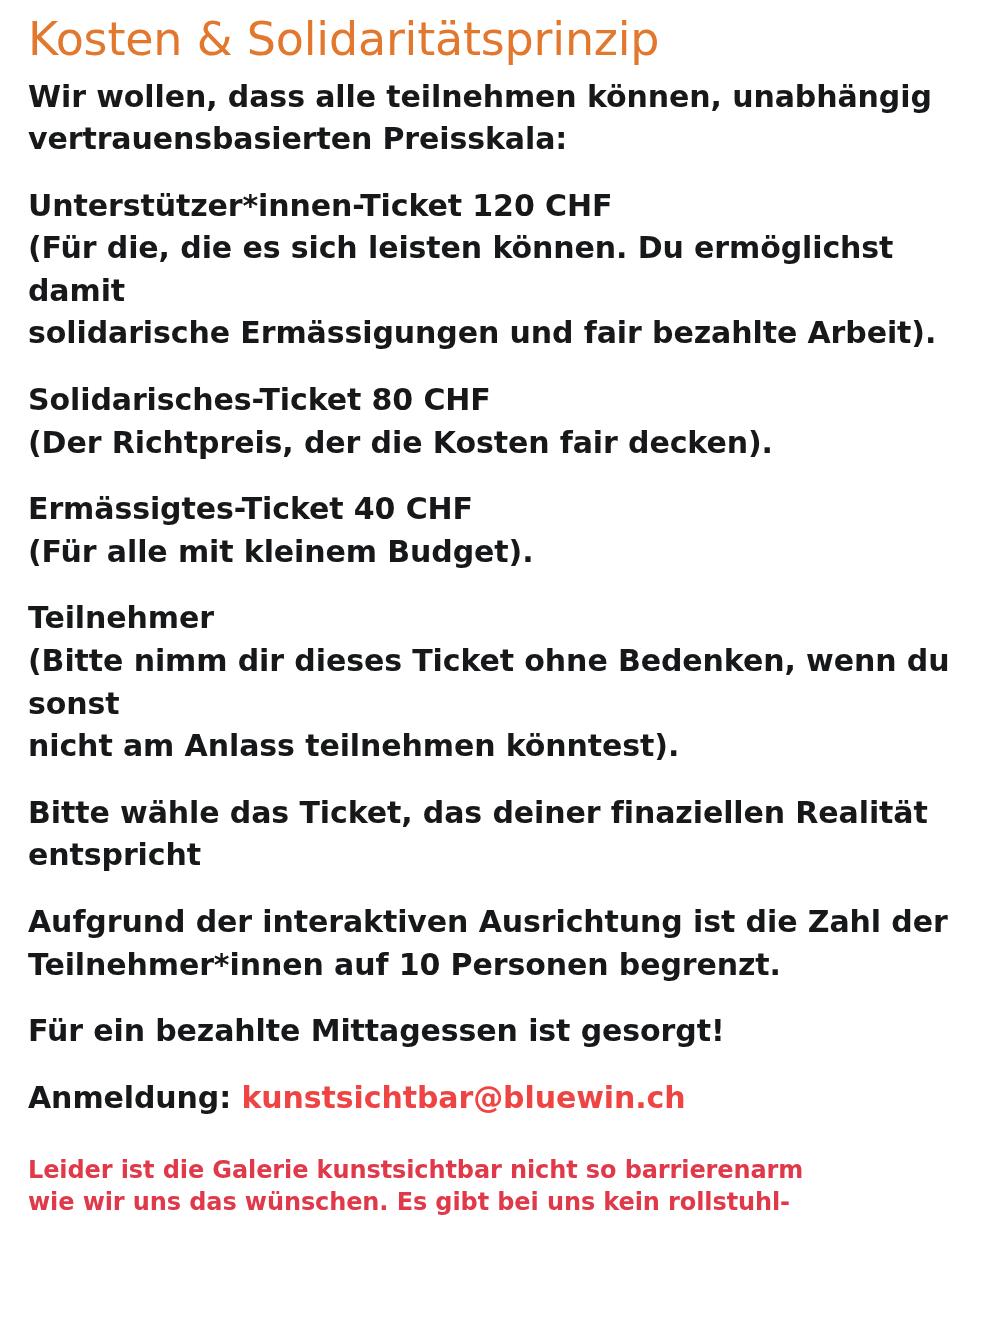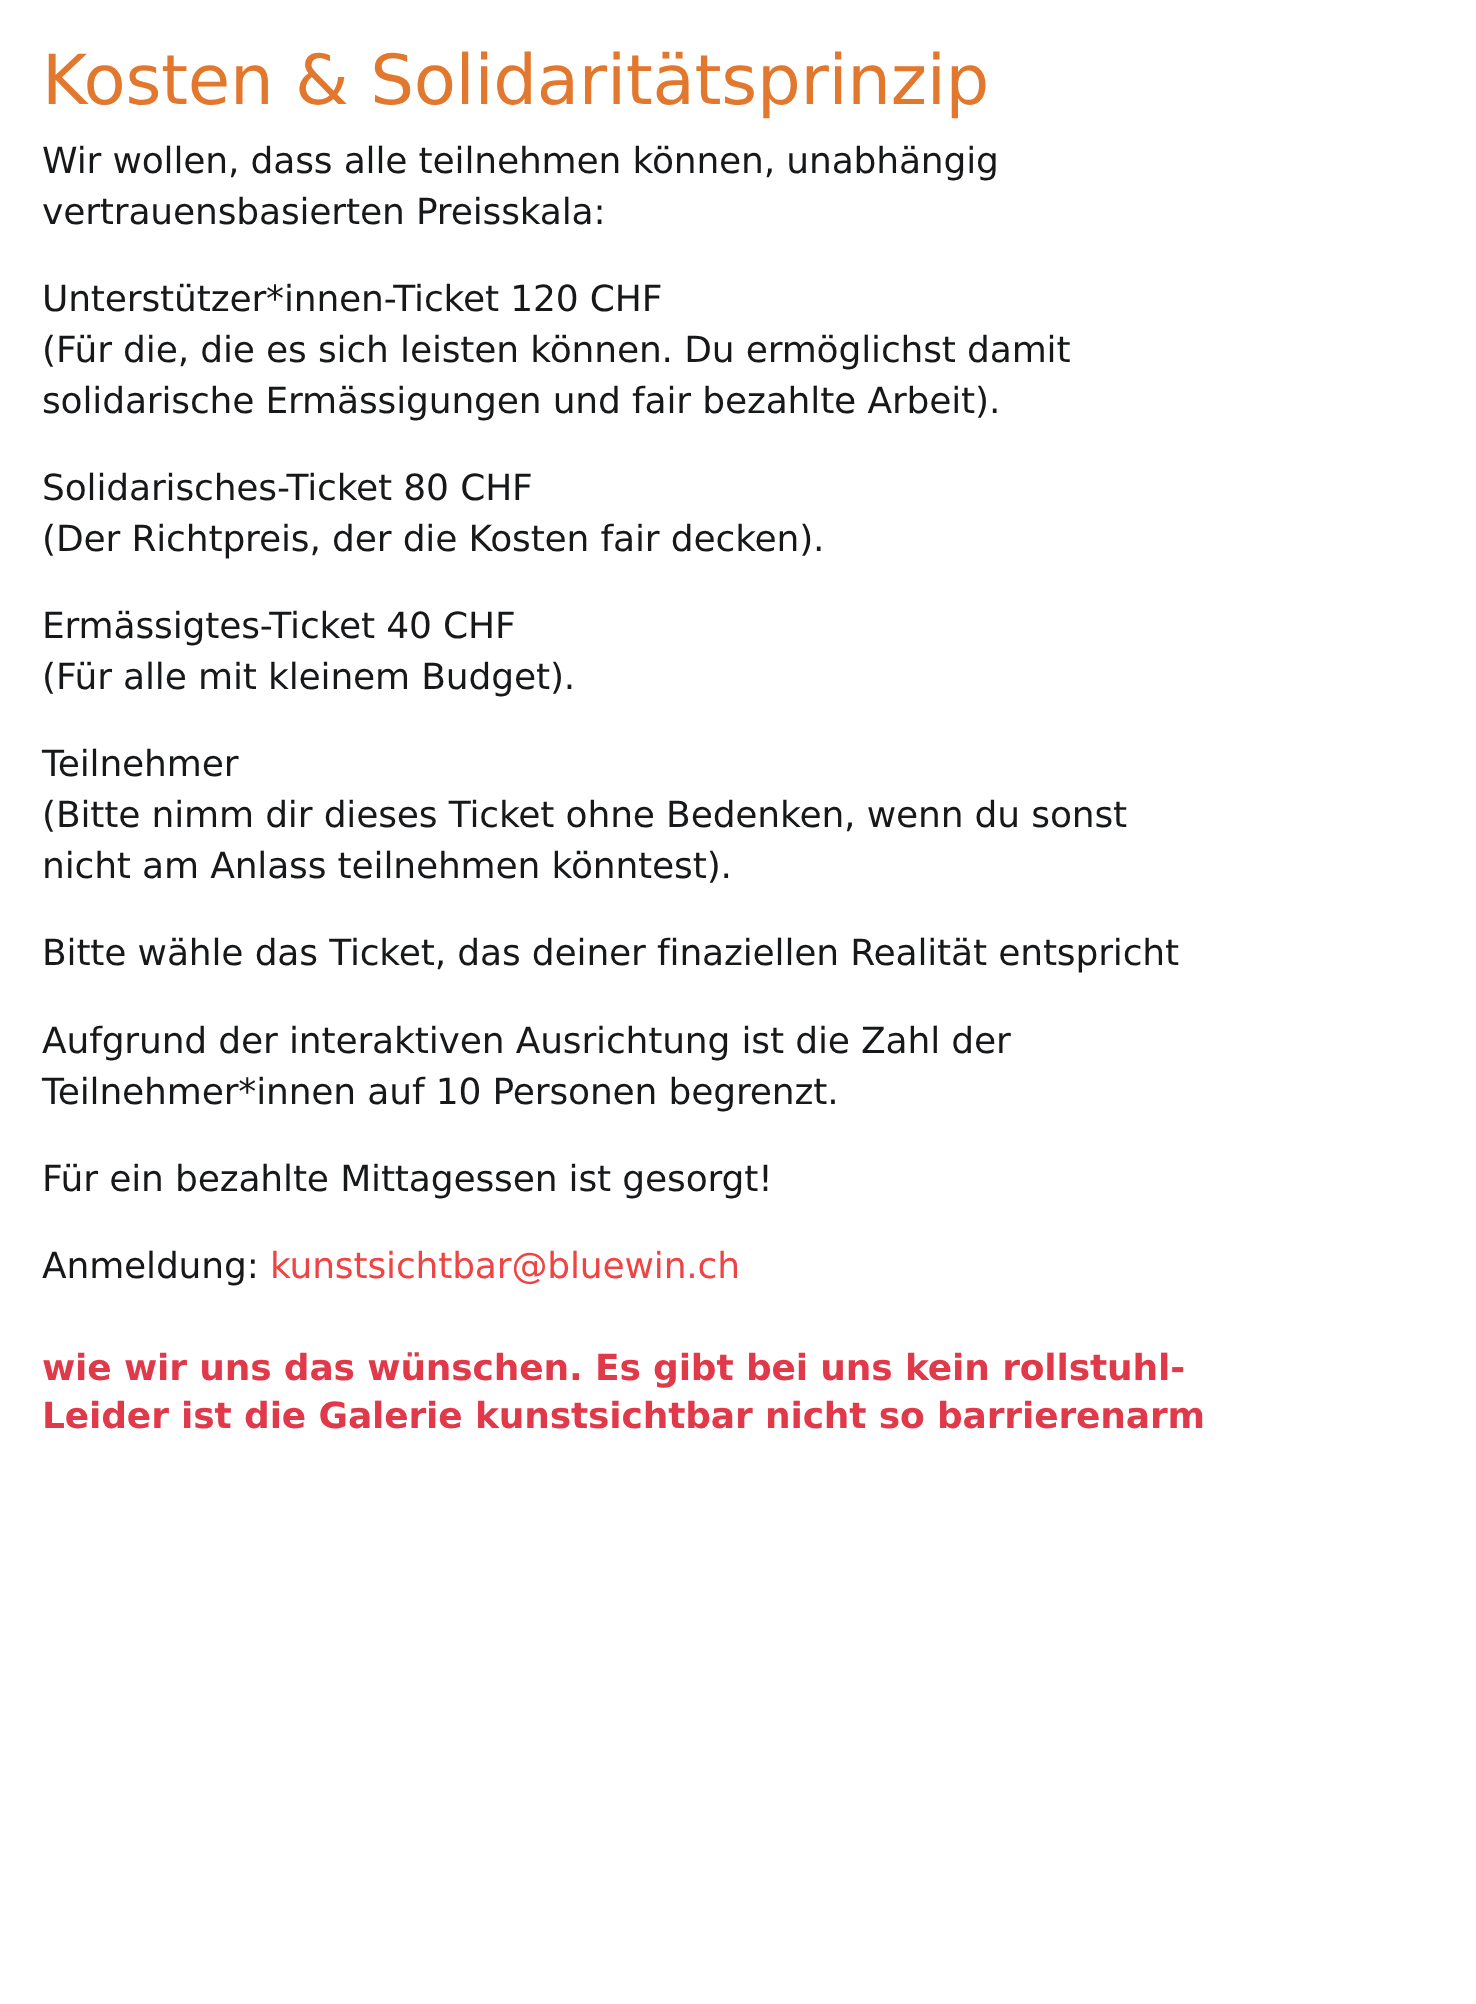--- a/index.html
+++ b/index.html
@@ -11,34 +11,34 @@
     width: 984px;
     height: 1336px;
     font-family: "DejaVu Sans", sans-serif;
     color: #1a1a1a;
     overflow: hidden;
   }
   .page {
     box-sizing: border-box;
     width: 984px;
     height: 1336px;
-    padding: 28px 30px 10px 28px;
+    padding: 14px 30px 10px 28px;
   }
   .title {
     font-family: "DejaVu Sans", sans-serif;
     font-weight: 400;
     font-size: 46px;
     line-height: 1.12;
     color: #e2772e;
     margin: 0 0 10px 0;
     letter-spacing: -0.2px;
   }
   .body-block {
-    font-size: 24px;
-    font-weight: normal;
+    font-size: 30px;
+    font-weight: bold;
     line-height: 1.42;
     color: #16181a;
     margin: 0 0 24px 0;
     letter-spacing: -0.1px;
   }
   .body-block p {
     margin: 0;
   }
   .notice {
     font-size: 24px;
@@ -102,17 +102,17 @@
   </div>
 
   <div class="body-block">
     <p>
       <span>Anmeldung:</span>
       <span class="email">kunstsichtbar@bluewin.ch</span>
     </p>
   </div>
 
   <div class="notice">
+    <p>Leider ist die Galerie kunstsichtbar nicht so barrierenarm</p>
     <p>wie wir uns das wünschen. Es gibt bei uns kein rollstuhl-</p>
-    <p>Leider ist die Galerie kunstsichtbar nicht so barrierenarm</p>
   </div>
 
 </div>
 
 </body></html>

